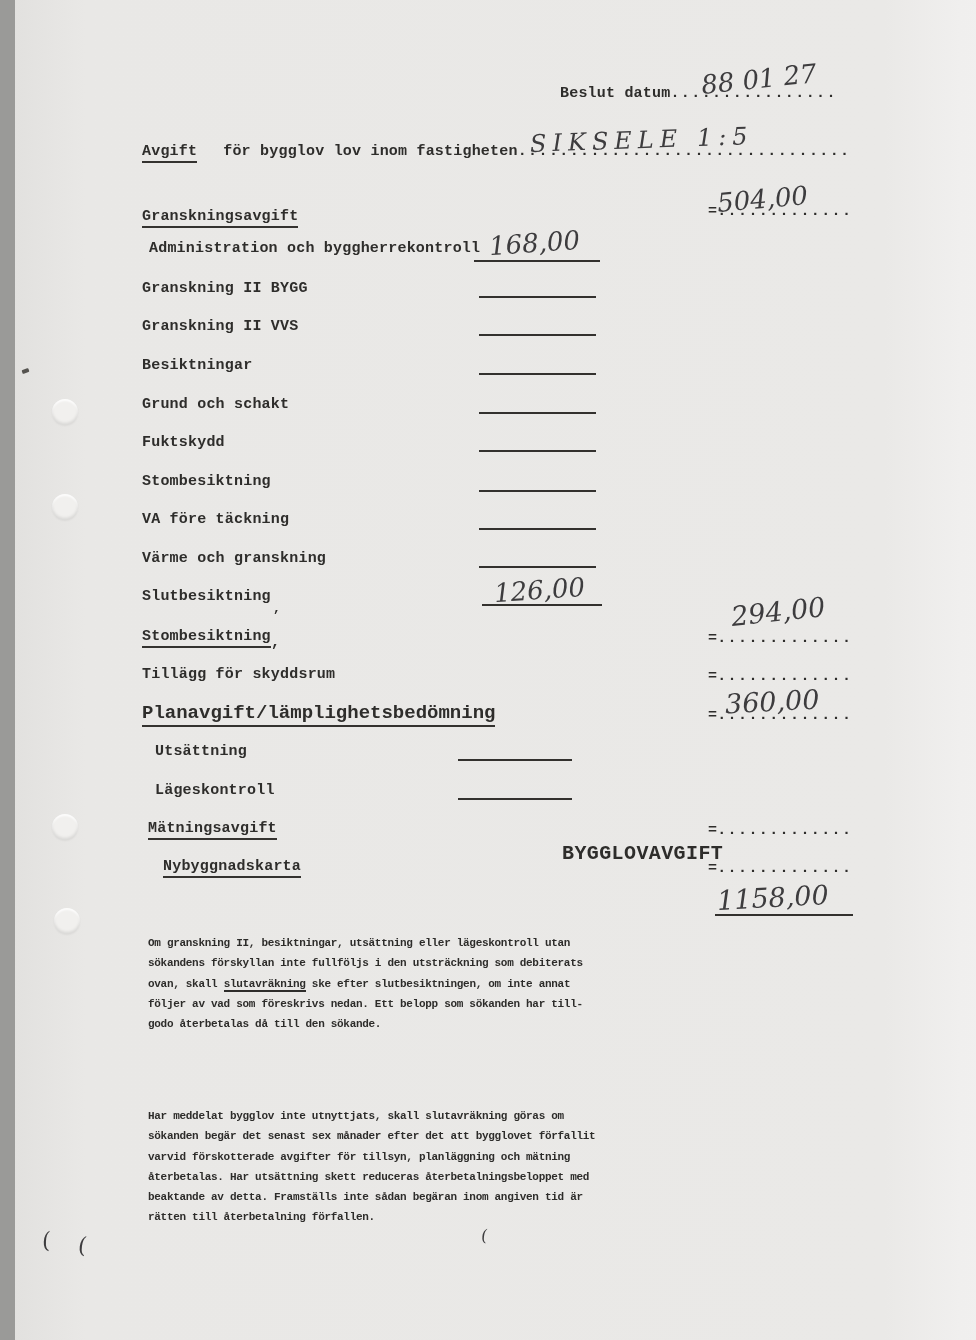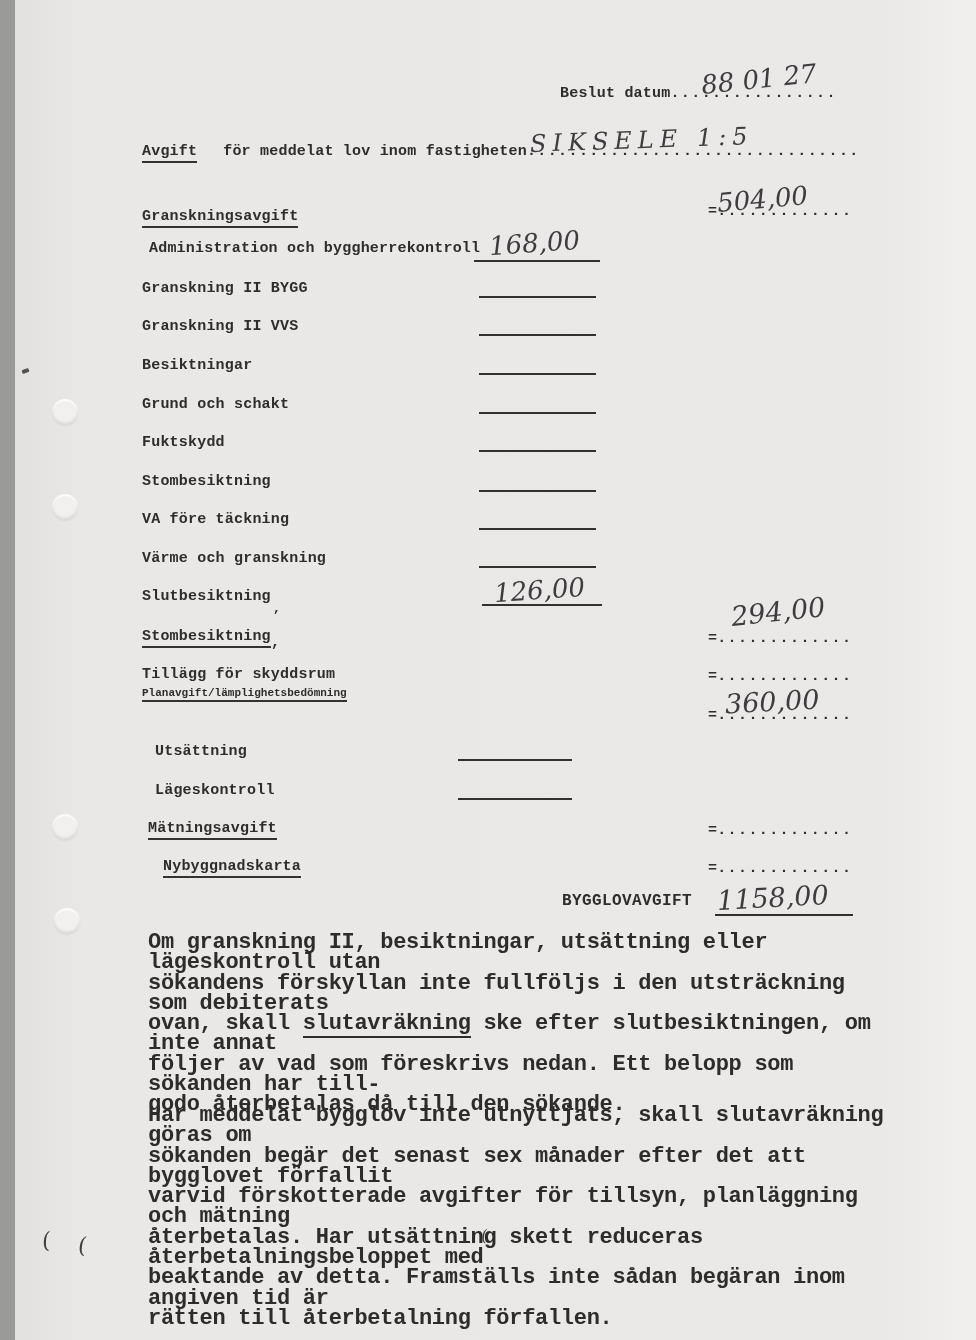--- a/index.html
+++ b/index.html
@@ -19,21 +19,21 @@
   .u2 { border-bottom:2px solid #2e2d2b; }
   .dots { letter-spacing:1.4px; }
   .blankline { position:absolute; height:0; border-bottom:2.6px solid #33312e; }
   .hand {
     position:absolute; font-family:"DejaVu Serif",serif; font-style:italic;
     font-weight:400; color:#3d3c3e; white-space:nowrap; transform:rotate(-4deg);
   }
   .para {
     position:absolute; left:133px; width:740px;
     font-family:"Liberation Mono","DejaVu Sans Mono",monospace;
-    font-weight:700; font-size:22px; line-height:20.3px; letter-spacing:-0.3px;
+    font-weight:700; font-size:11px; line-height:20.3px; letter-spacing:-0.3px;
     color:#2d2c2a; white-space:pre-line;
   }
   .hole {
     position:absolute; width:26px; height:26px; border-radius:50%;
     background:#f1f0ee;
     box-shadow: inset 0 -2px 3px rgba(0,0,0,0.10), inset 0 2px 2px rgba(255,255,255,0.85), 0 1px 2px rgba(0,0,0,0.05);
   }
   .speck { position:absolute; width:7px; height:4px; background:#55534f; border-radius:1px; transform:rotate(-20deg); }
 </style>
 </head>
@@ -43,21 +43,21 @@
 
   <div class="hole" style="left:37px;top:399px"></div>
   <div class="hole" style="left:37px;top:494px"></div>
   <div class="hole" style="left:37px;top:814px"></div>
   <div class="hole" style="left:39px;top:908px"></div>
   <div class="speck" style="left:7px;top:369px"></div>
 
   <div class="tw" style="left:545px;top:85px"><span>Beslut datum</span><span class="dots">................</span></div>
   <div class="hand" style="left:686px;top:64px;font-size:26px;transform:rotate(-6deg)">88 01 27</div>
 
-  <div class="tw" style="left:127px;top:143px"><span class="u">Avgift</span><span style="margin-left:26px">för meddelat lov inom fastigheten</span><span class="dots">................................</span></div>
+  <div class="tw" style="left:127px;top:143px"><span class="u">Avgift</span><span style="margin-left:26px">för bygglov lov inom fastigheten</span><span class="dots">................................</span></div>
   <div class="hand" style="left:515px;top:126px;font-size:24px;letter-spacing:6px;transform:rotate(-2deg)">SIKSELE 1:5</div>
 
   <div class="tw" style="left:127px;top:208px"><span class="u">Granskningsavgift</span></div>
   <div class="tw" style="left:693px;top:203px"><span>=</span><span class="dots">.............</span></div>
   <div class="hand" style="left:702px;top:184px;font-size:26px;transform:rotate(-5deg)">504,00</div>
 
   <div class="tw" style="left:134px;top:240px"><span>Administration och byggherrekontroll</span></div>
   <div class="blankline" style="left:459px;top:260px;width:126px"></div>
   <div class="hand" style="left:474px;top:228px;font-size:26px">168,00</div>
 
@@ -90,37 +90,37 @@
   <div class="hand" style="left:479px;top:575px;font-size:26px">126,00</div>
 
   <div class="tw" style="left:127px;top:628px"><span class="u">Stombesiktning</span></div>
   <span class="tw" style="left:256px;top:634px">,</span>
   <div class="tw" style="left:693px;top:630px"><span>=</span><span class="dots">.............</span></div>
   <div class="hand" style="left:716px;top:596px;font-size:27px;transform:rotate(-6deg)">294,00</div>
 
   <div class="tw" style="left:127px;top:666px"><span>Tillägg för skyddsrum</span></div>
   <div class="tw" style="left:693px;top:668px"><span>=</span><span class="dots">.............</span></div>
 
-  <div class="tw" style="left:127px;top:684px;font-size:11px;letter-spacing:0"><span class="u">Planavgift/lämplighetsbedömning</span></div>
+  <div class="tw" style="left:127px;top:704px;font-size:19px;letter-spacing:0"><span class="u">Planavgift/lämplighetsbedömning</span></div>
   <div class="tw" style="left:693px;top:707px"><span>=</span><span class="dots">.............</span></div>
   <div class="hand" style="left:710px;top:686px;font-size:27px;transform:rotate(-3deg)">360,00</div>
 
   <div class="tw" style="left:140px;top:743px"><span>Utsättning</span></div>
   <div class="blankline" style="left:443px;top:759px;width:114px"></div>
 
   <div class="tw" style="left:140px;top:782px"><span>Lägeskontroll</span></div>
   <div class="blankline" style="left:443px;top:798px;width:114px"></div>
 
   <div class="tw" style="left:133px;top:820px"><span class="u">Mätningsavgift</span></div>
   <div class="tw" style="left:693px;top:822px"><span>=</span><span class="dots">.............</span></div>
 
   <div class="tw" style="left:148px;top:858px"><span class="u">Nybyggnadskarta</span></div>
   <div class="tw" style="left:693px;top:860px"><span>=</span><span class="dots">.............</span></div>
 
-  <div class="tw" style="left:547px;top:892px;font-size:16px;letter-spacing:0.4px"><span>BYGGLOVAVGIFT</span></div>
+  <div class="tw" style="left:547px;top:845px;font-size:20px;letter-spacing:0.4px"><span>BYGGLOVAVGIFT</span></div>
   <div class="blankline" style="left:700px;top:914px;width:138px"></div>
   <div class="hand" style="left:702px;top:882px;font-size:27px;transform:rotate(-3deg)">1158,00</div>
 
   <div class="para" style="top:933px"><span>Om granskning II, besiktningar, utsättning eller lägeskontroll utan
 sökandens förskyllan inte fullföljs i den utsträckning som debiterats
 ovan, skall </span><span class="u2">slutavräkning</span><span> ske efter slutbesiktningen, om inte annat
 följer av vad som föreskrivs nedan. Ett belopp som sökanden har till-
 godo återbetalas då till den sökande.</span></div>
 
 

